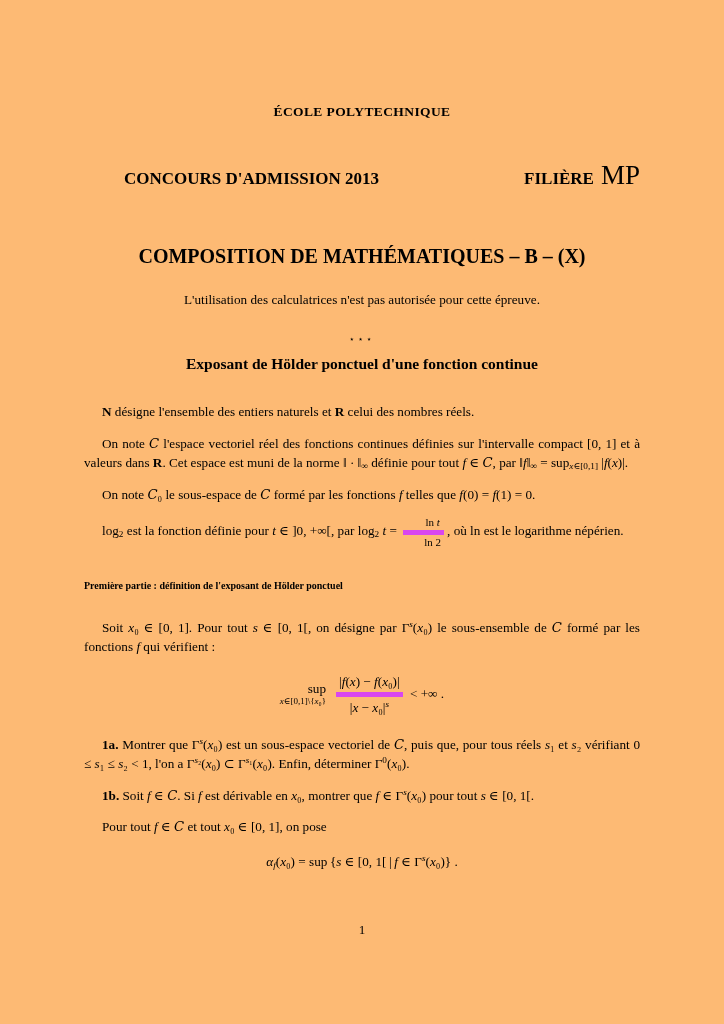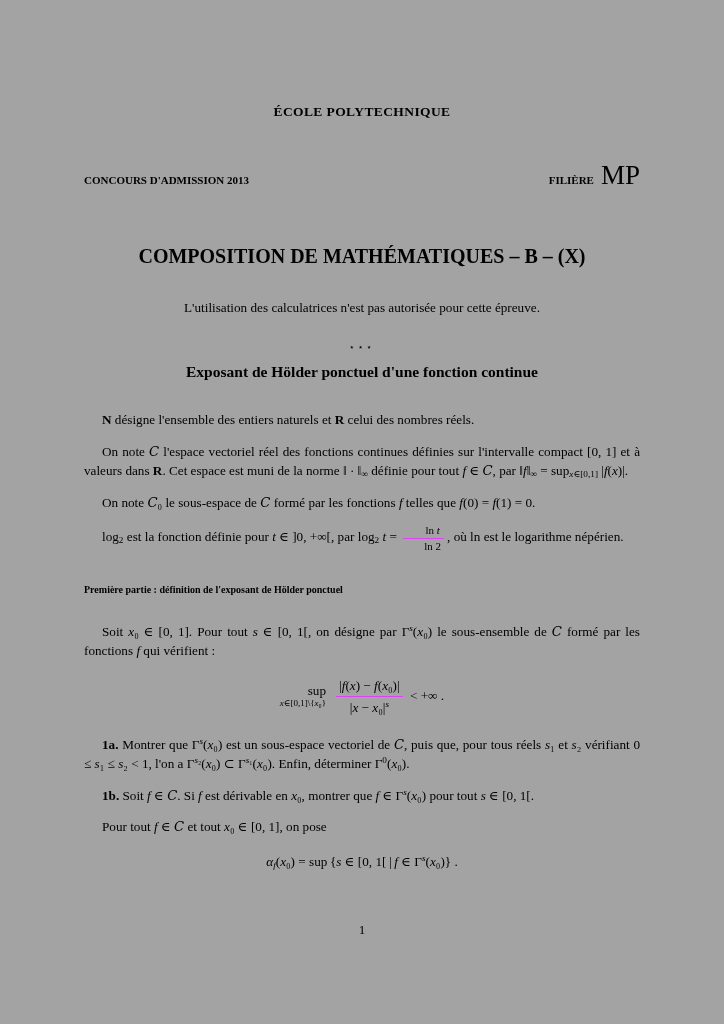--- a/index.html
+++ b/index.html
@@ -1,20 +1,20 @@
 <!DOCTYPE html>
 <html><head>
 <meta charset="utf-8">
 <style>
   html, body { margin: 0; padding: 0; background: #ffffff; }
   .page {
     position: relative;
     width: 724px;
     height: 1024px;
-    background: #a3a3a3;
+    background: #fdba74;
     color: #000;
     font-family: "Liberation Serif", "DejaVu Serif", serif;
     font-size: 13.2px;
     line-height: 1.48;
     overflow: hidden;
     margin: 0 auto;
   }
   .content { padding: 102px 84px 0 84px; }
 
   .institution {
@@ -22,47 +22,47 @@
     font-weight: bold;
     font-size: 13.5px;
     letter-spacing: 0.4px;
   }
   .admission-row {
     display: flex;
     justify-content: space-between;
     align-items: baseline;
     margin-top: 34px;
   }
-  .concours, .filiere-label { font-weight: bold; font-size: 11px; }
+  .concours, .filiere-label { font-weight: bold; font-size: 17px; margin-left: 40px; }
   .filiere-value { font-size: 27px; margin-left: 7px; font-weight: normal; }
 
   .composition-title { text-align: center; font-weight: bold; font-size: 20px; margin-top: 46px; }
   .duration { text-align: center; margin-top: 30px; }
-  .notice { text-align: center; margin-top: 26px; }
+  .notice { text-align: center; margin-top: 18px; }
   .stars {
     text-align: center;
     margin-top: 24px;
     font-size: 9px;
     letter-spacing: 3px;
     font-family: "DejaVu Sans", "DejaVu Serif", sans-serif;
   }
   .subject-title { text-align: center; font-weight: bold; font-size: 15.5px; margin-top: 7px; }
 
   .para { text-align: justify; text-indent: 18px; margin: 12px 0; }
   .para.mt-lg { margin-top: 26px; }
   .section-title { font-weight: bold; font-size: 10px; margin: 30px 0 24px 0; }
   .display { text-align: center; text-indent: 0; margin: 15px 0 17px 0; }
 
   sub { font-size: 70%; line-height: 0; vertical-align: -0.25em; }
   sup { font-size: 70%; line-height: 0; vertical-align: 0.55em; }
   .cal { font-style: italic; font-family: "DejaVu Serif", serif; }
   i { font-style: italic; }
 
   .frac { display: inline-block; text-align: center; vertical-align: middle; margin: 0 4px; }
-  .frac .num { display: block; padding: 0 3px 1px 3px; border-bottom: 1px solid #d946ef; }
+  .frac .num { display: block; padding: 0 3px 1px 3px; border-bottom: 5px solid #d946ef; }
   .frac .den { display: block; padding: 1px 3px 0 3px; }
   .sfrac { font-size: 11px; line-height: 1.15; margin: 0 3px; }
 
   .limop { display: inline-block; text-align: center; vertical-align: middle; margin-right: 6px; }
   .limop-op { display: block; line-height: 1.1; text-align: right; }
   .limop-sub { display: block; font-size: 9px; line-height: 1.1; margin-top: 1px; }
 
   .page-number {
     position: absolute;
     top: 920px;

